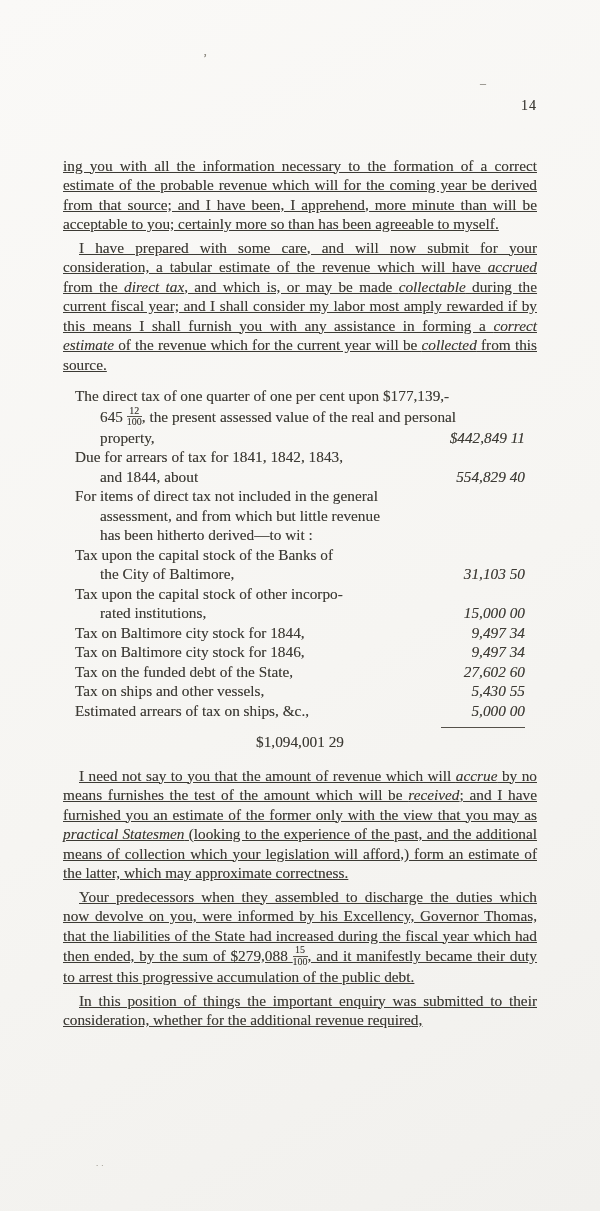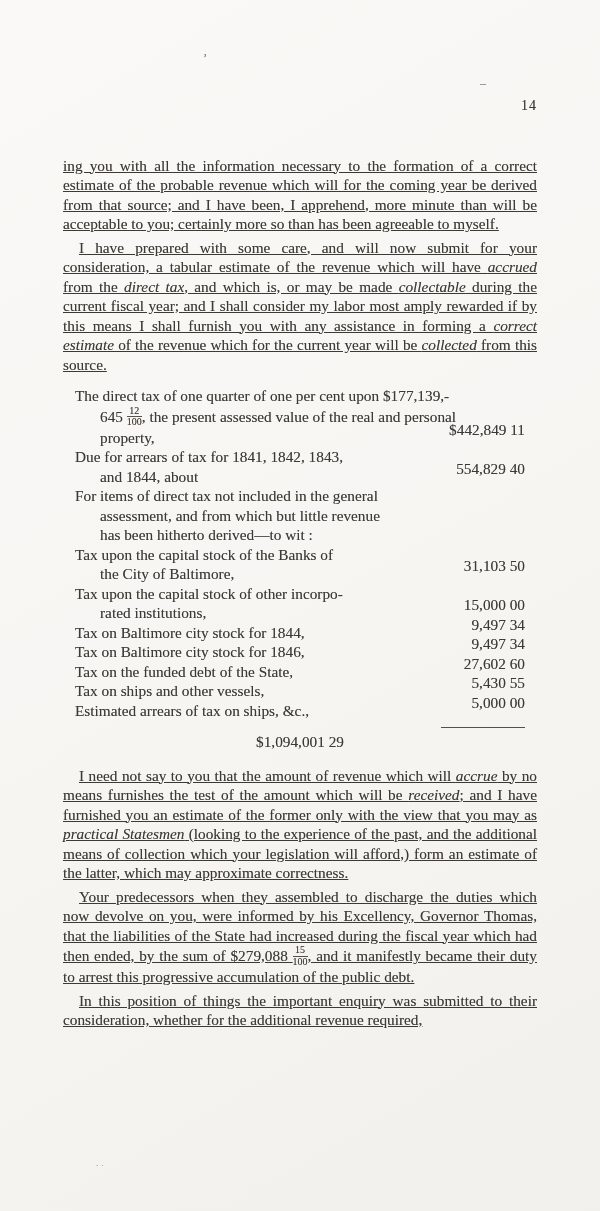--- a/index.html
+++ b/index.html
@@ -36,22 +36,23 @@
   .tab { margin: 12px; }
   .t-row { position: relative; }
   .t-text {
     padding-left: 25px;
     text-indent: -25px;
     max-width: 474px;
     text-align: left;
   }
   .t-amount {
     position: absolute;
-    right: 0; bottom: 8px;
+    right: 0; bottom: 0;
     white-space: nowrap;
+    font-style: italic;
   }
   .fr {
     display: inline-block;
     font-size: 10px;
     line-height: 1.05;
     text-align: center;
     vertical-align: -4px;
     text-indent: 0;
   }
   .fr .fn, .fr .fd { display: block; }

